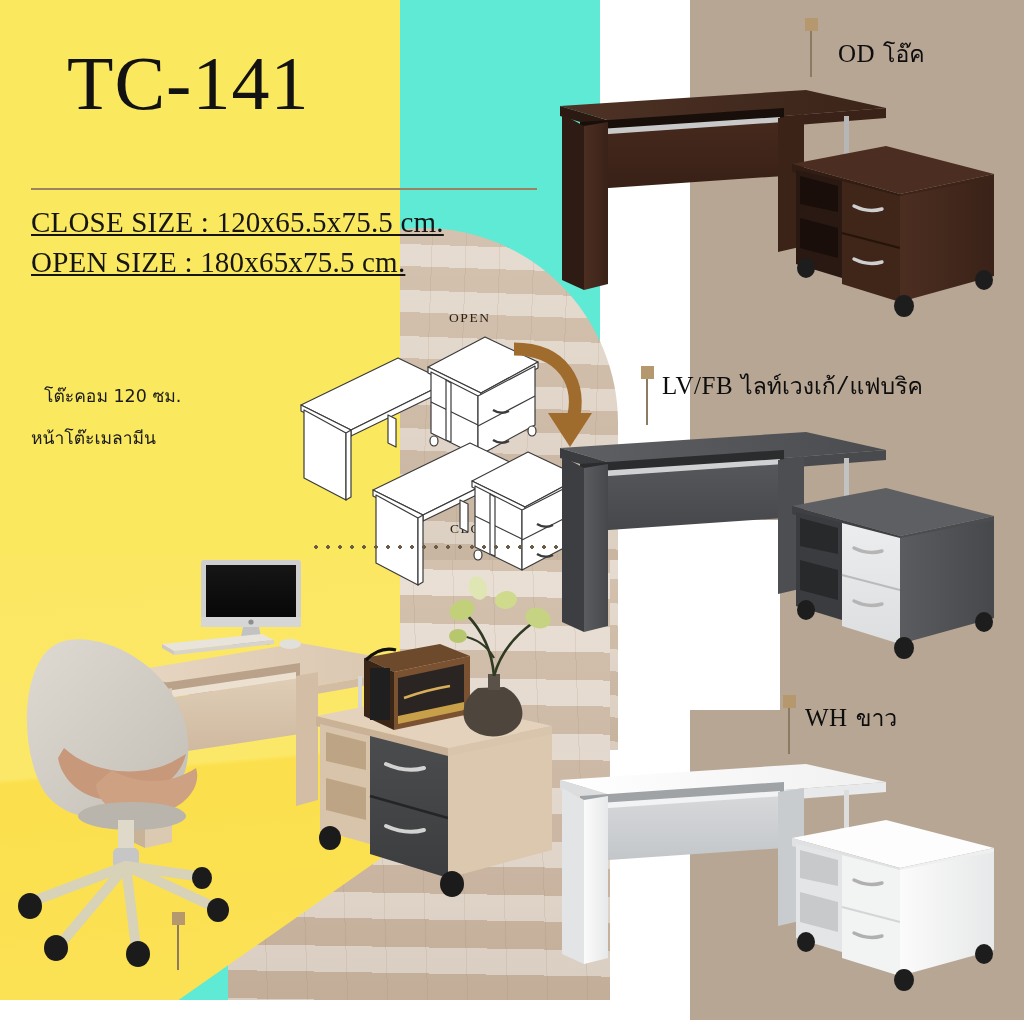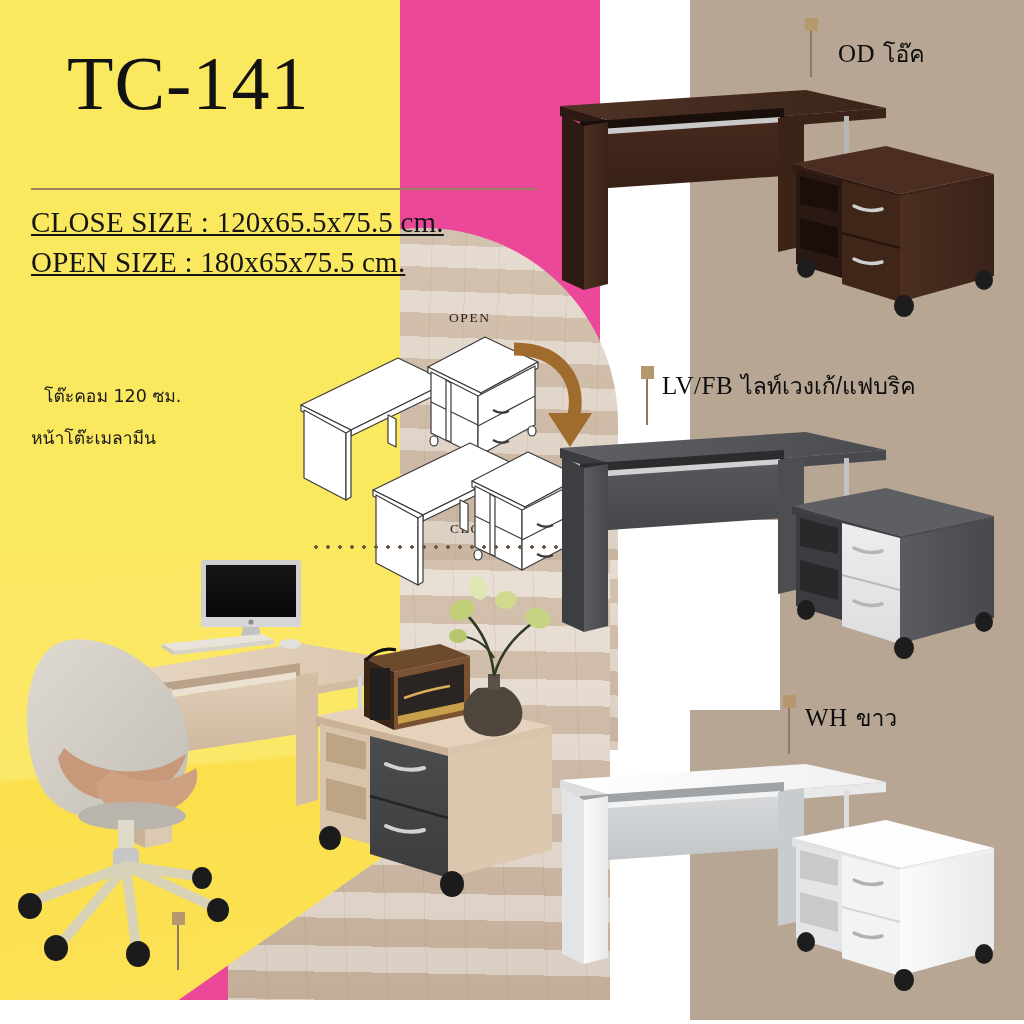--- a/index.html
+++ b/index.html
@@ -6,21 +6,21 @@
   html, body { width: 1024px; height: 1024px; }
   body {
     font-family: "Liberation Serif", serif;
     background: #ffffff;
     position: relative;
     overflow: hidden;
   }
   #stage {
     position: absolute; left: 0; top: 0;
     width: 1024px; height: 1024px;
-    background: #ec4899;
+    background: #5eead4;
     overflow: hidden;
   }
 
   
   .taupe-col {
     position: absolute; right: 0; top: 0;
     width: 424px; height: 1024px;
     background: #b8a694;
   }
   .white-strip {
@@ -111,21 +111,21 @@
   .marker.up .stem { top: 13px; }
   .marker.up .chip { top: 0; bottom: auto; }
 
   .vlabel {
     position: absolute;
     white-space: nowrap;
     color: #0d0d0d;
   }
   .vlabel .code { font-size: 25px; letter-spacing: 0.5px; }
   .vlabel .thai {
-    font-family: Liberation Sans, sans-serif;
+    font-family: Liberation Mono, monospace;
     font-size: 23px;
     margin-left: 8px;
   }
 
   
   .diag-label {
     position: absolute;
     font-size: 13.5px;
     letter-spacing: 1.6px;
     color: #2a2118;

